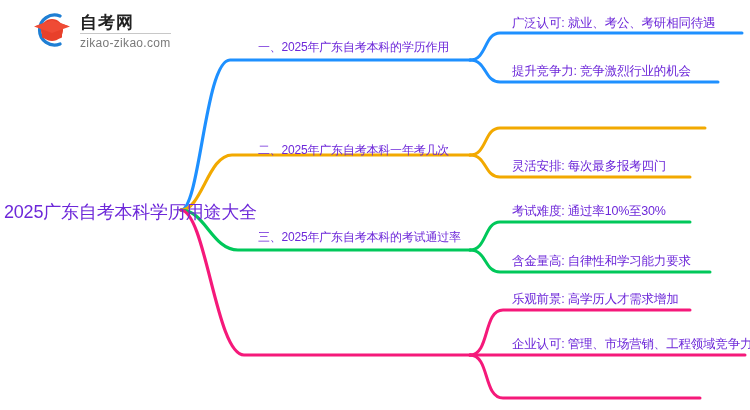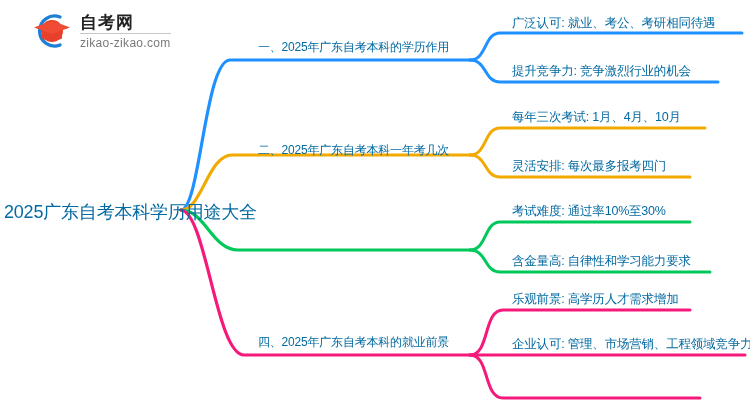--- a/index.html
+++ b/index.html
@@ -24,21 +24,20 @@
   }
 
   
   .logo {
     position: absolute;
     left: 30px;
     top: 10px;
     width: 180px;
     height: 42px;
     display: flex;
-    align-items: center;
   }
   .logo-mark {
     position: relative;
     width: 44px;
     height: 40px;
     flex: 0 0 44px;
   }
   .logo-text {
     margin-left: 6px;
     display: flex;
@@ -57,21 +56,21 @@
   .logo-domain {
     font-size: 12px;
     color: #7a7a7a;
     letter-spacing: 0.3px;
     padding-top: 3px;
   }
 
   
   .node {
     position: absolute;
-    color: #0369a1;
+    color: #6d28d9;
     white-space: nowrap;
     line-height: 1;
   }
   .node-root {
     font-size: 18px;
     font-weight: normal;
     letter-spacing: -0.2px;
   }
   .node-branch {
     font-size: 12px;
@@ -133,28 +132,27 @@
       <div class="logo-domain">zikao-zikao.com</div>
     </div>
   </div>
 
   <div class="node node-root" style="left:4px; top:203px;">2025广东自考本科学历用途大全</div>
 
   <div class="node node-branch" style="left:258px; top:41px;">一、2025年广东自考本科的学历作用</div>
 
   <div class="node node-branch" style="left:258px; top:144px;">二、2025年广东自考本科一年考几次</div>
 
+  <div class="node node-branch" style="left:258px; top:231px;">三、2025年广东自考本科的考试通过率</div>
 
-  <div class="node node-branch" style="left:258px; top:336px;">四、2025年广东自考本科的就业前景</div>
 
   <div class="node node-leaf" style="left:512px; top:17px;">广泛认可: 就业、考公、考研相同待遇</div>
 
   <div class="node node-leaf" style="left:512px; top:65px;">提升竞争力: 竞争激烈行业的机会</div>
 
-  <div class="node node-leaf" style="left:512px; top:111px;">每年三次考试: 1月、4月、10月</div>
 
   <div class="node node-leaf" style="left:512px; top:160px;">灵活安排: 每次最多报考四门</div>
 
   <div class="node node-leaf" style="left:512px; top:205px;">考试难度: 通过率10%至30%</div>
 
   <div class="node node-leaf" style="left:512px; top:293px;">乐观前景: 高学历人才需求增加</div>
 
   <div class="node node-leaf" style="left:512px; top:255px;">含金量高: 自律性和学习能力要求</div>
 
   <div class="node node-leaf" style="left:512px; top:338px;">企业认可: 管理、市场营销、工程领域竞争力</div>

